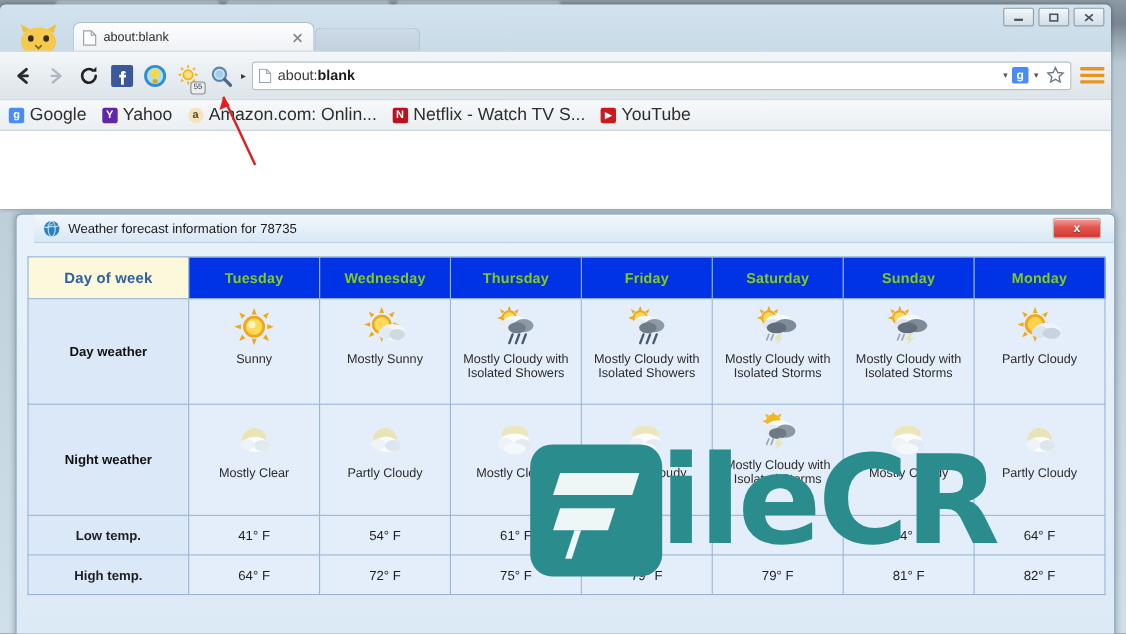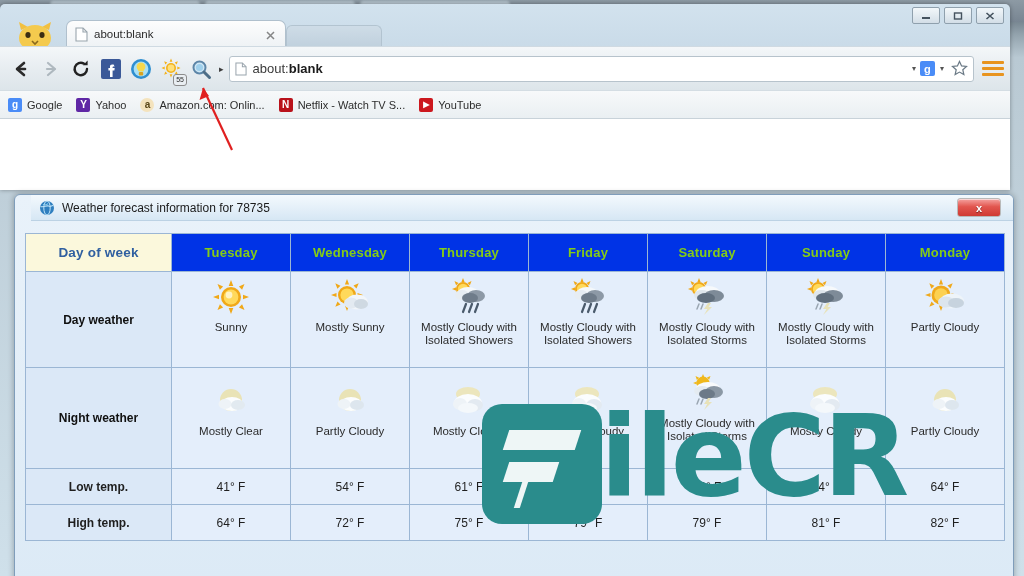--- a/index.html
+++ b/index.html
@@ -113,21 +113,21 @@
   .hamburger i { display:block; height:3px; background:#e8941f; border-radius:1px; }
 
   
   .bmbar {
     position:absolute; left:0; top:86px; width:1010px; height:28px;
     background: linear-gradient(180deg,#f7f9fa,#eaeff2);
     border-top:1px solid #d4dde3;
     display:flex; align-items:center; padding:0 8px; gap:14px;
   }
   .bm { display:flex; align-items:center; gap:5px; }
-  .bm-label { font-size:11px; color:#2d2d2d; white-space:nowrap;}
+  .bm-label { font-size:16px; color:#2d2d2d; white-space:nowrap;}
   .bm-ico { width:14px; height:14px; flex:none; display:flex; align-items:center; justify-content:center;
             font-size:10px; font-weight:700; color:#fff; border-radius:2px;}
 
   
   .pagearea {
     position:absolute; left:0; top:114px; width:1010px; height:72px; background:#fff;
     border-top:1px solid #c8d2d9;
   }
 
   

